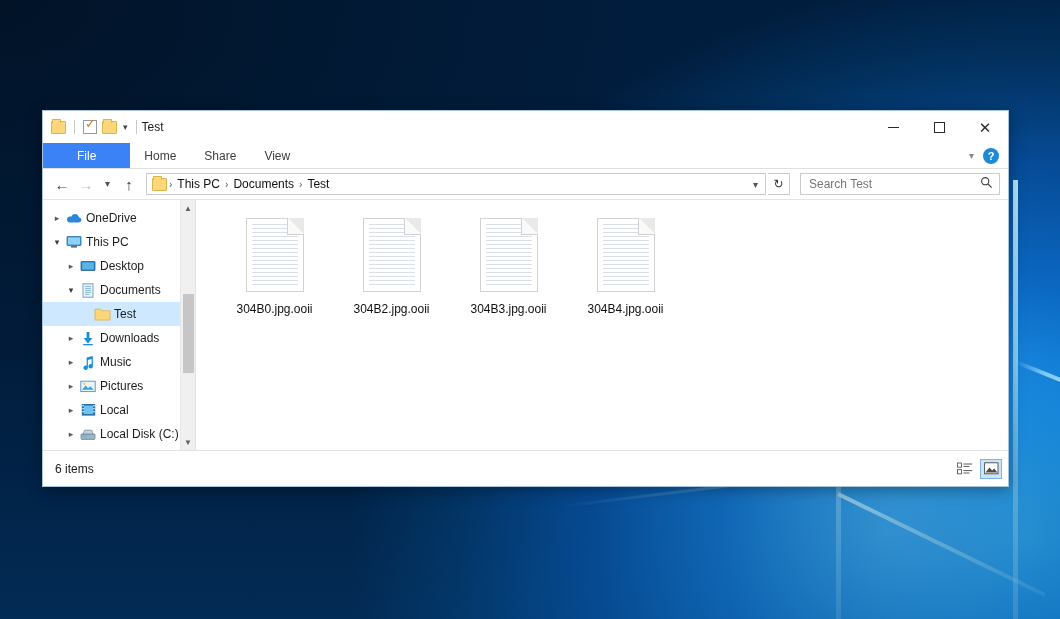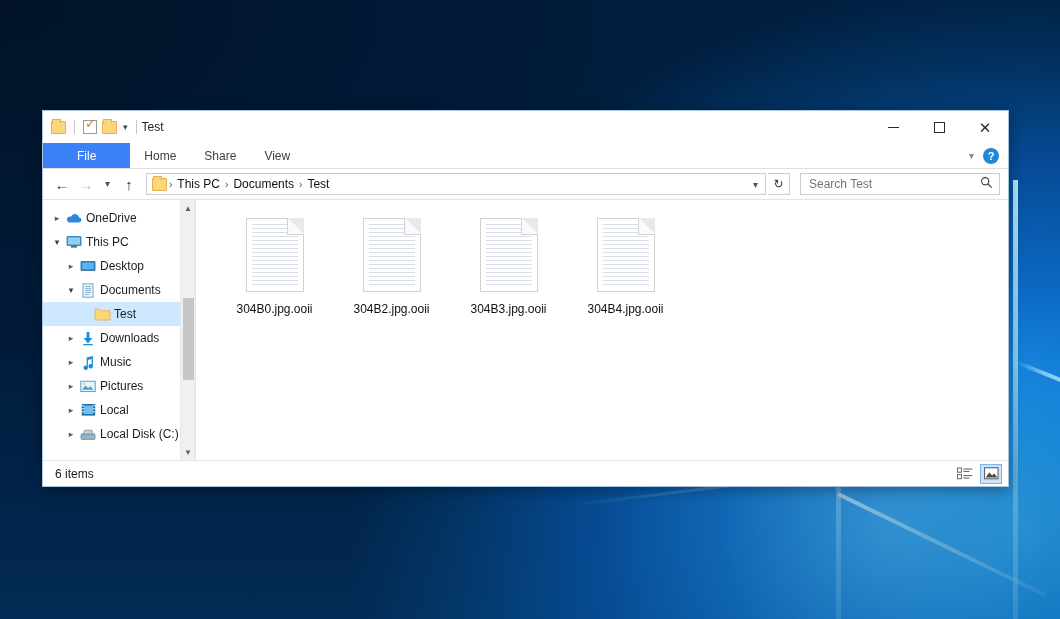--- a/index.html
+++ b/index.html
@@ -252,21 +252,21 @@
     clip-path: polygon(0 0, 100% 0, 100% 100%);
     border-left: 0;
   }
   .filename {
     margin-top: 10px; font-size: 12px; color: #101010;
     text-align: center; white-space: nowrap;
   }
 
   
   .statusbar {
-    height: 26px; background: #ffffff;
+    height: 36px; background: #ffffff;
     border-top: 1px solid #e3e3e3;
     display: flex; align-items: center;
     padding: 0 6px 0 12px;
     font-size: 12px; color: #1a1a1a;
     flex: none;
   }
   .view-btns { margin-left: auto; display: flex; align-items: center; gap: 4px; }
   .vbtn {
     width: 22px; height: 20px; display: flex; align-items: center; justify-content: center;
   }

